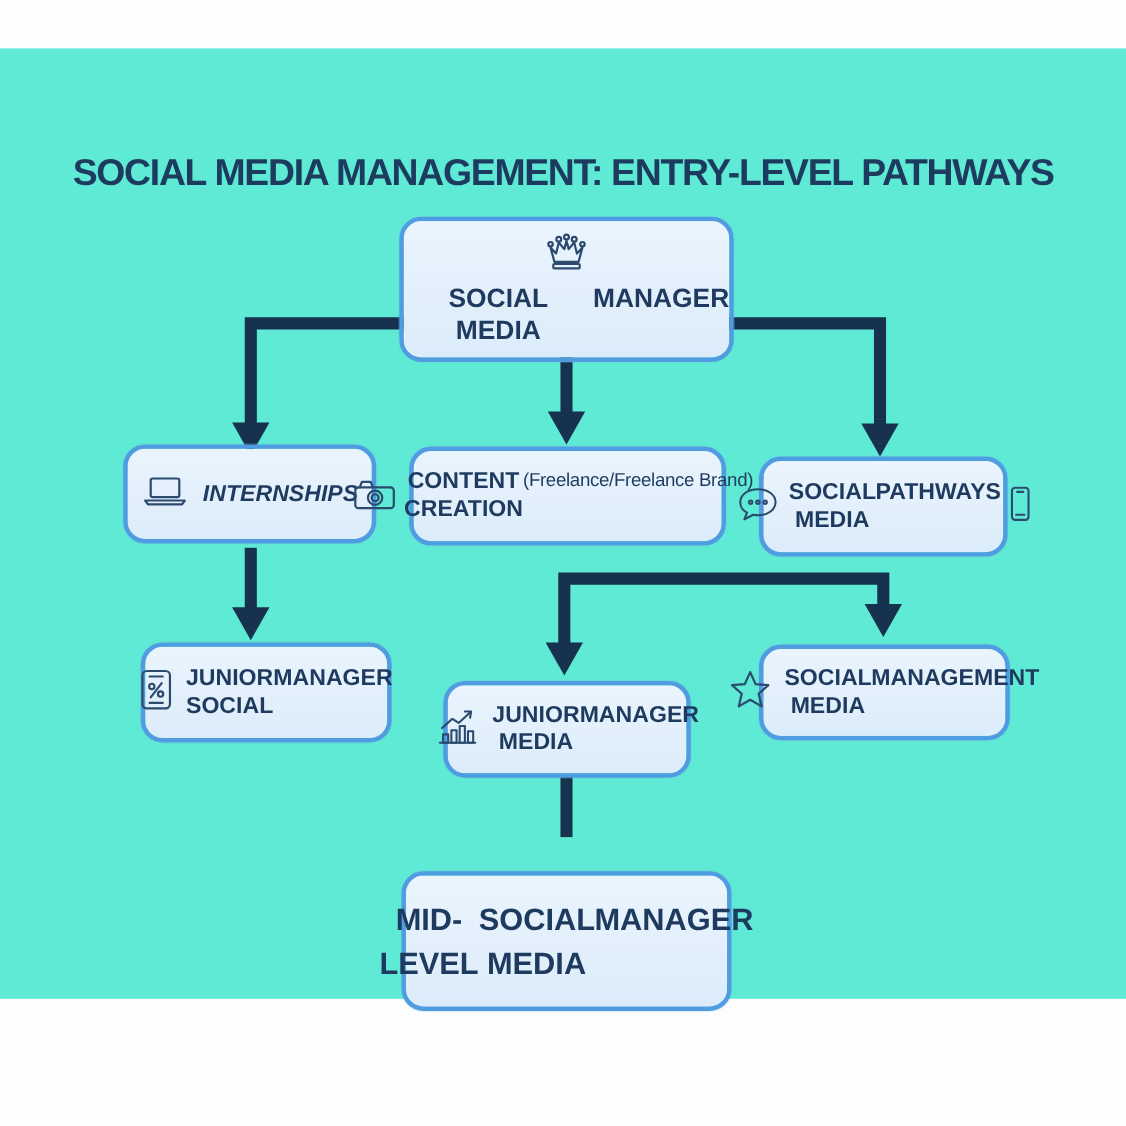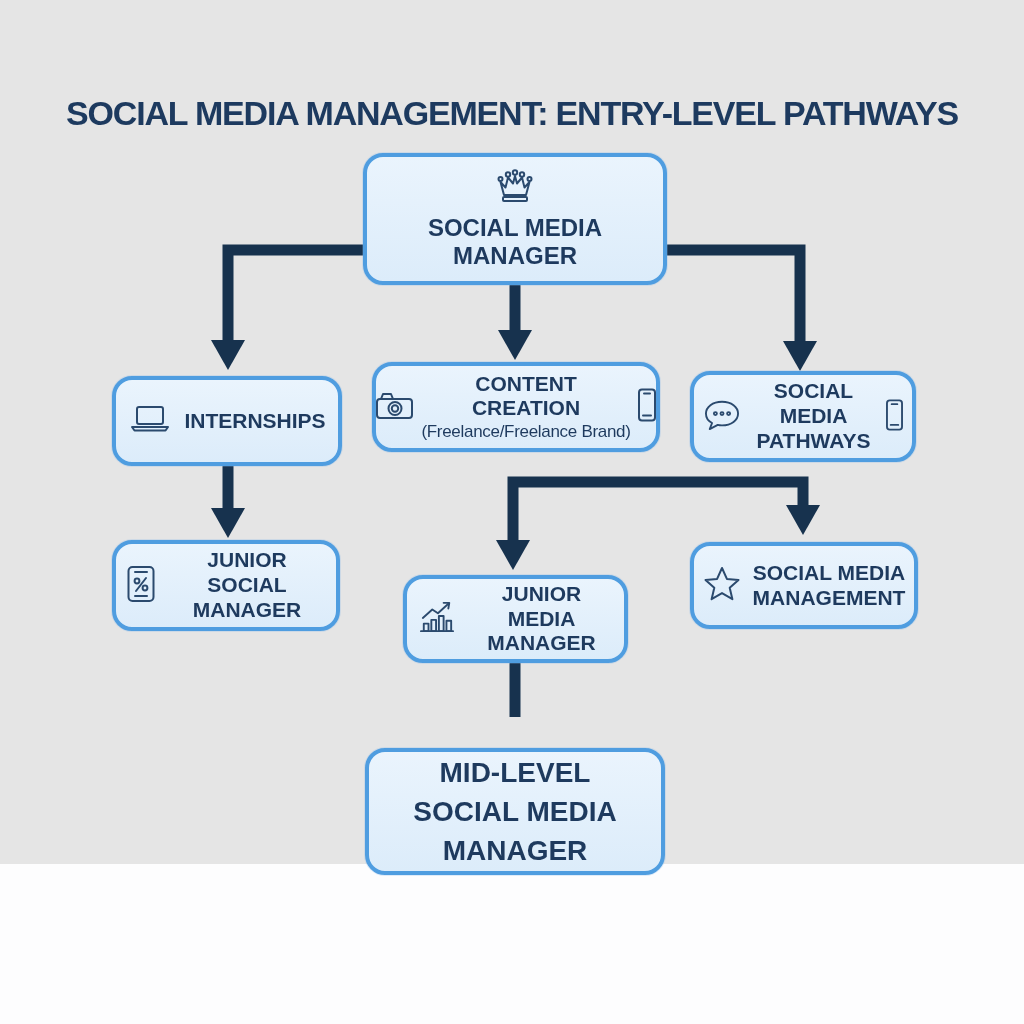--- a/index.html
+++ b/index.html
@@ -5,21 +5,22 @@
   html, body { margin: 0; padding: 0; }
   body {
     width: 1024px; height: 1024px;
     background: #fdfdfe;
     font-family: "Liberation Sans", sans-serif;
     overflow: hidden;
   }
   .canvas {
     position: relative;
     width: 1024px; height: 864px;
-    background: #e5e5e5;
+    background: #5eead4;
+    margin-top: 44px;
   }
   .title {
     position: absolute;
     top: 94px; left: 0; width: 100%;
     text-align: center;
     font-size: 34px;
     font-weight: bold;
     letter-spacing: -1.2px;
     color: #1d3a5f;
     white-space: nowrap;
@@ -39,21 +40,21 @@
     font-weight: bold;
     text-align: center;
     display: flex;
     align-items: center;
     justify-content: center;
     z-index: 2;
     box-shadow: 0 0 0 1px rgba(130,185,235,0.25);
   }
   .node.col { flex-direction: column; }
   .node.row { flex-direction: row; gap: 12px; padding: 0 10px; }
-  .lines { display: flex; flex-direction: column; line-height: 1.18; }
+  .lines { display: flex; line-height: 1.18; }
   .fs24 { font-size: 24px; }
   .fs21 { font-size: 21px; }
   .sub {
     font-size: 17px;
     font-weight: normal;
     letter-spacing: -0.3px;
     margin-top: 1px;
     white-space: nowrap;
   }
   .mid-lines { line-height: 1.4; font-size: 28px; }
@@ -104,21 +105,21 @@
         <circle cx="31" cy="6.5" r="2.2"></circle>
         <circle cx="38.5" cy="11" r="2"></circle>
       </svg>
     </span>
     <div class="lines fs24">
       <span>SOCIAL MEDIA</span>
       <span>MANAGER</span>
     </div>
   </div>
 
-  <div class="node row" style="left:112px; top:376px; width:230px; height:90px;">
+  <div class="node row" style="left:112px; top:360px; width:230px; height:90px;font-style:italic;">
     <span class="icon">
       <svg width="44" height="30" viewBox="0 0 44 30">
         <rect x="9" y="3" width="26" height="17" rx="2"></rect>
         <path d="M4 23 L40 23 L37.5 26.5 L6.5 26.5 Z"></path>
       </svg>
     </span>
     <span class="fs21">INTERNSHIPS</span>
   </div>
 
   <div class="node row" style="left:372px; top:362px; width:288px; height:90px; gap:6px; padding:10px 6px;">
@@ -158,21 +159,21 @@
     </div>
     <span class="icon">
       <svg width="19" height="32" viewBox="0 0 20 34">
         <rect x="2" y="1.5" width="16" height="31" rx="3"></rect>
         <path d="M7 5.5 H13"></path>
         <path d="M6 27.5 H14"></path>
       </svg>
     </span>
   </div>
 
-  <div class="node row" style="left:112px; top:540px; width:228px; height:91px;justify-content:space-between;">
+  <div class="node row" style="left:128px; top:540px; width:228px; height:91px;">
     <span class="icon">
       <svg width="30" height="38" viewBox="0 0 30 38">
         <rect x="2.5" y="2" width="25" height="34" rx="4"></rect>
         <path d="M9 7 H21"></path>
         <path d="M9 31 H21"></path>
         <circle cx="11" cy="16" r="2.4"></circle>
         <circle cx="19" cy="23" r="2.4"></circle>
         <path d="M20 13 L10 26"></path>
       </svg>
     </span>

